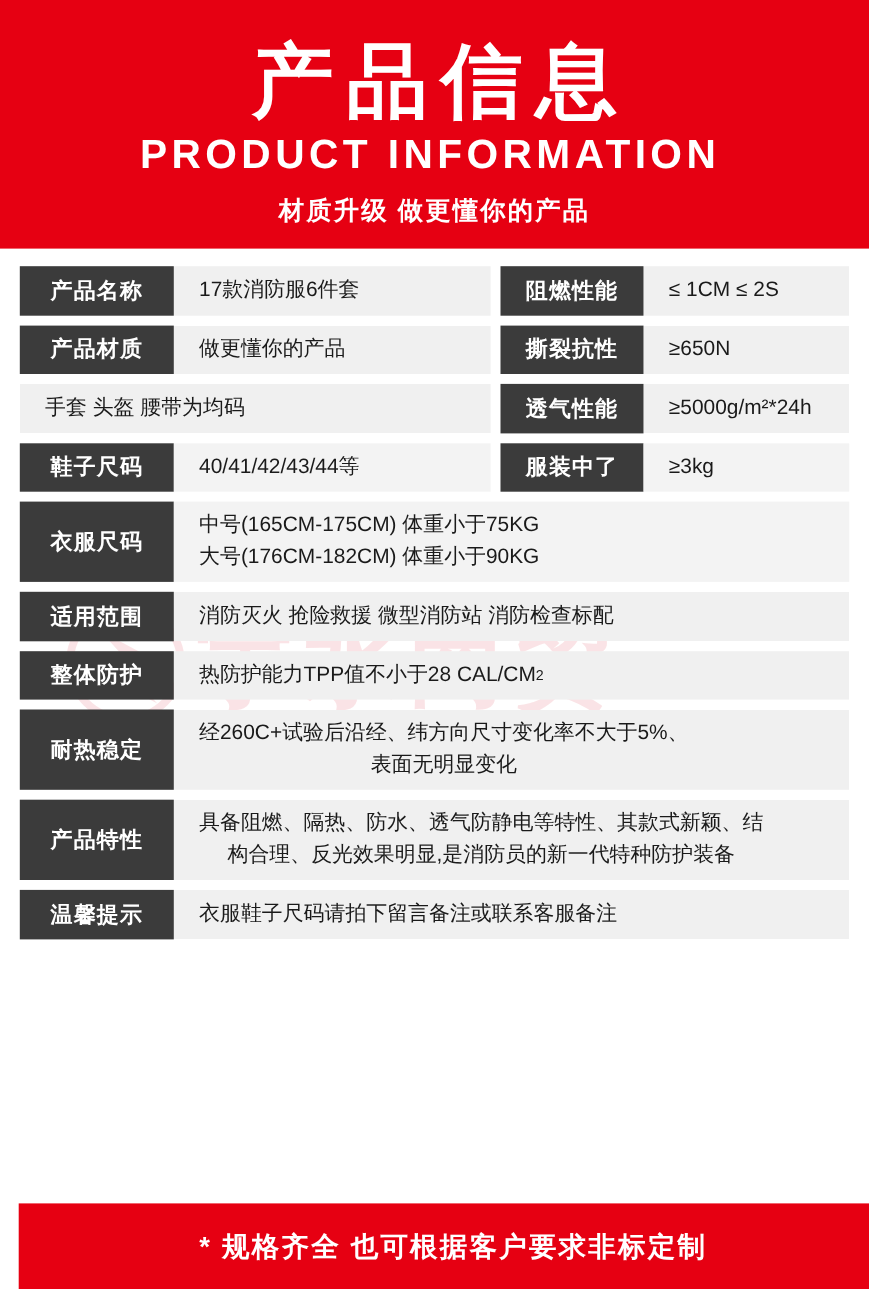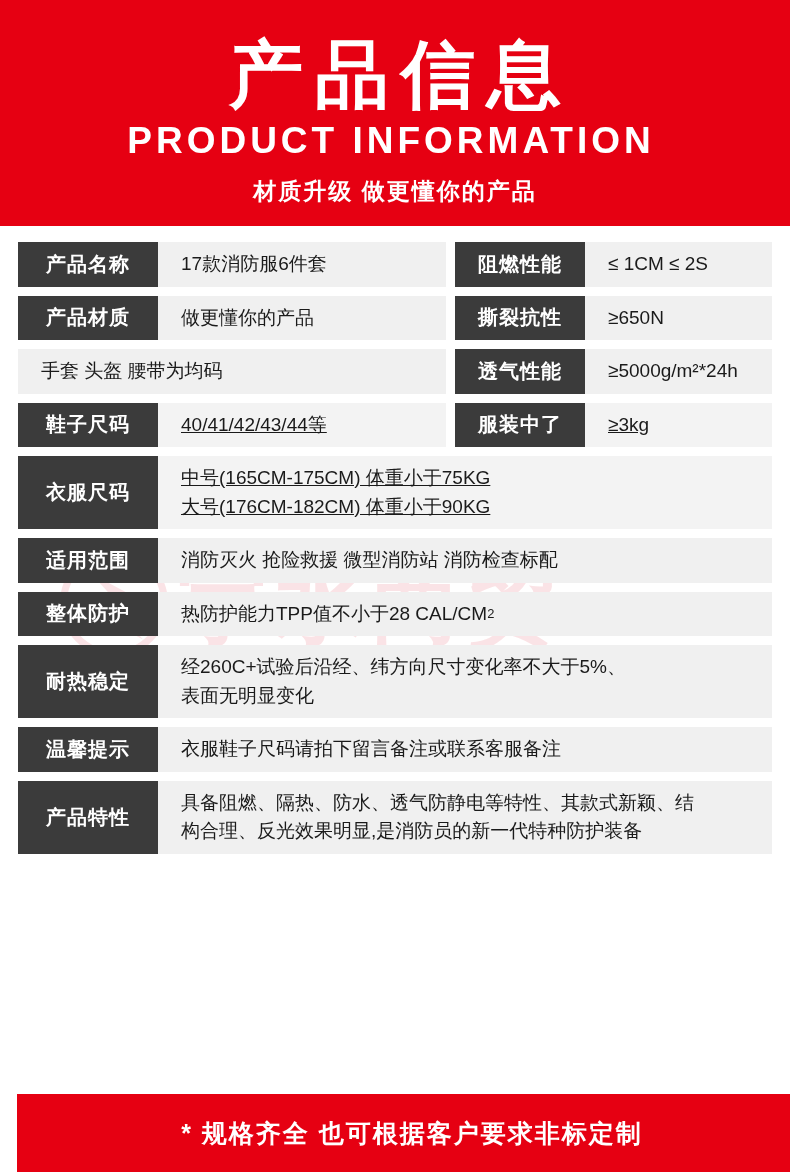--- a/index.html
+++ b/index.html
@@ -125,22 +125,22 @@
     color: #1a1a1a;
     font-size: 19px;
     display: flex;
     align-items: center;
     padding: 8px 23px;
     flex: 1 1 auto;
     min-height: 44px;
     line-height: 1.5;
     background-clip: padding-box;
   }
-  .value.translucent { background: rgba(240,240,240,0.78); text-decoration: underline; }
-  .value .lines { display: block; }
+  .value.translucent { background: rgba(240,240,240,0.78); }
+  .value .lines { display: block; text-align: center; }
   .value .lines span { display: block; }
   sup { font-size: 0.68em; vertical-align: super; }
 
   
   .footer {
     position: absolute;
     left: 17px; bottom: 0;
     width: 790px;
     height: 78px;
     background: #e60012;
@@ -251,36 +251,36 @@
           <span class="lines">
             <span>经260C+试验后沿经、纬方向尺寸变化率不大于5%、</span>
             <span>表面无明显变化</span>
           </span>
         </div>
       </div>
     </div>
 
     <div class="row">
       <div class="pair full">
-        <div class="label w1">温馨提示</div>
-        <div class="value">衣服鞋子尺码请拍下留言备注或联系客服备注</div>
-      </div>
-    </div>
-
-    <div class="row">
-      <div class="pair full">
         <div class="label w1">产品特性</div>
         <div class="value">
           <span class="lines">
             <span>具备阻燃、隔热、防水、透气防静电等特性、其款式新颖、结</span>
             <span>构合理、反光效果明显,是消防员的新一代特种防护装备</span>
           </span>
         </div>
       </div>
     </div>
 
+    <div class="row">
+      <div class="pair full">
+        <div class="label w1">温馨提示</div>
+        <div class="value">衣服鞋子尺码请拍下留言备注或联系客服备注</div>
+      </div>
+    </div>
+
   </div>
 
   <div class="footer">
     <span>* 规格齐全 也可根据客户要求非标定制</span>
   </div>
 
 </div>
 
 </body></html>

